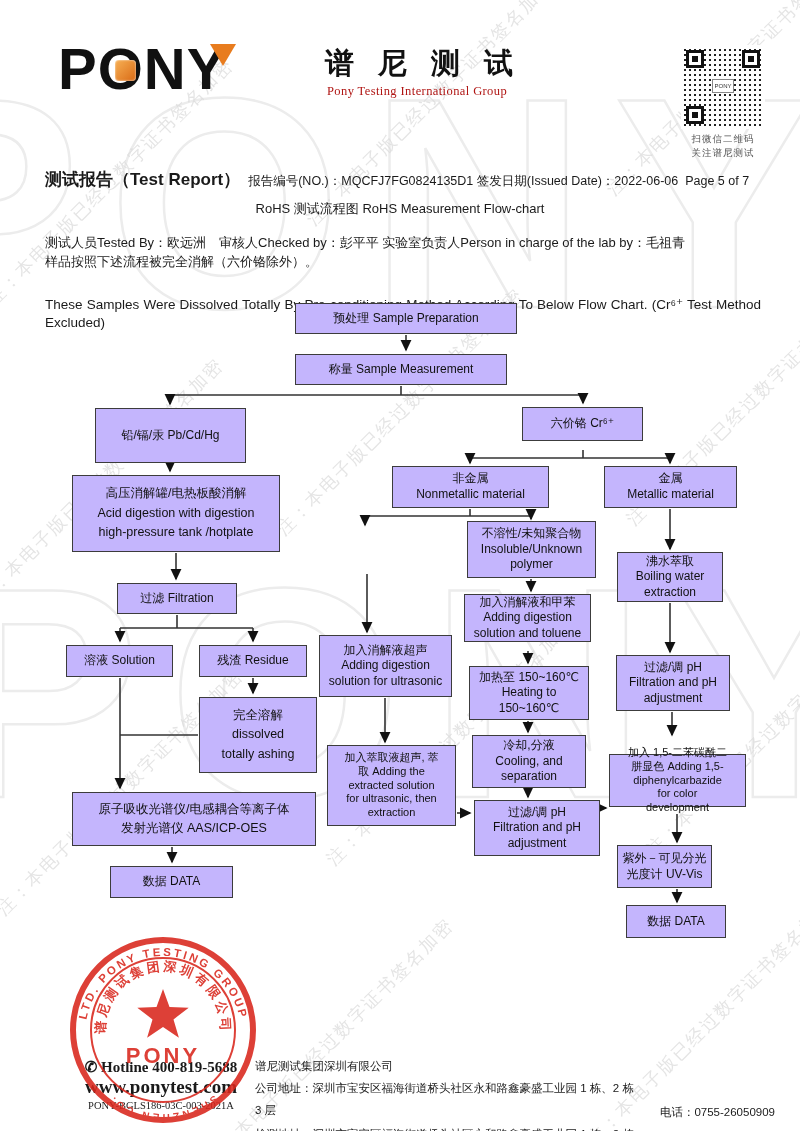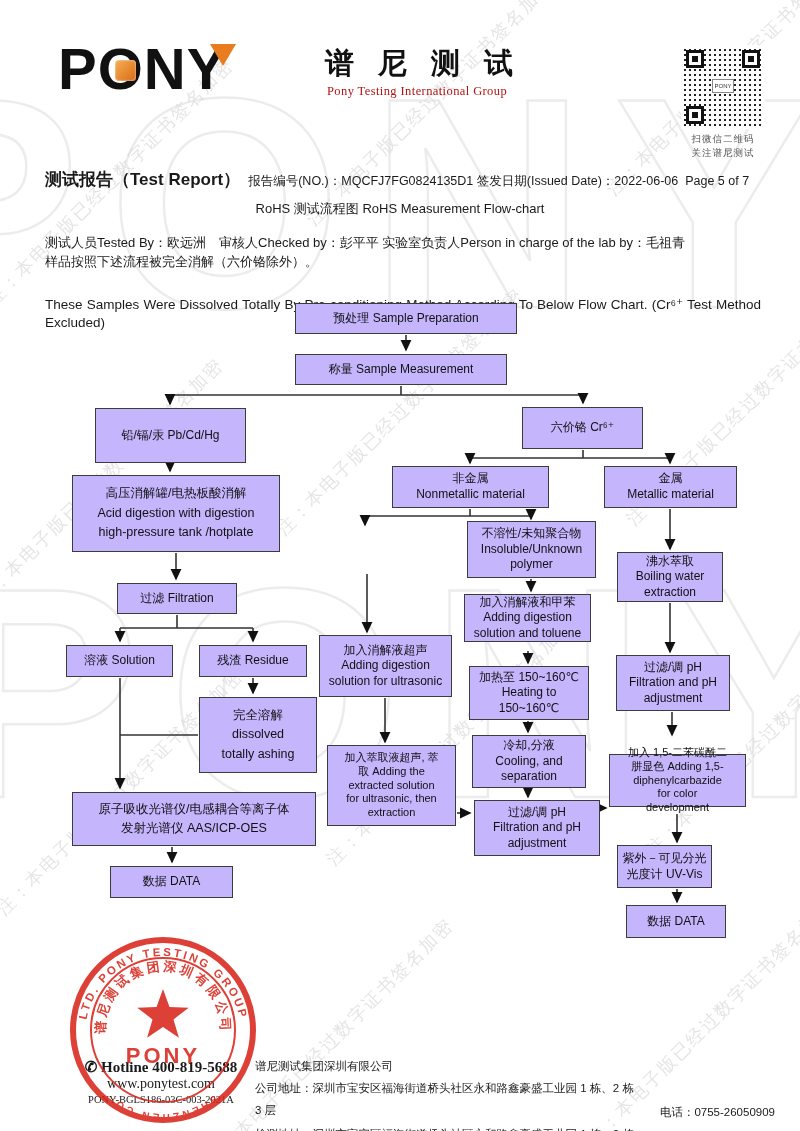--- a/index.html
+++ b/index.html
@@ -53,21 +53,21 @@
   .flow svg.lines { position:absolute; left:0; top:0; }
   .node { position:absolute; background:#c4b5fd; border:1.4px solid #3c3c3c; display:flex;
           align-items:center; justify-content:center; text-align:center; font-size:12px;
           line-height:1.3; white-space:pre-line; padding:1px 3px; color:#111; }
   .node.lg { font-size:12.5px; line-height:1.55; }
   .node.sm { font-size:11px; line-height:1.25; }
 
   
   .hotline { position:absolute; left:56px; top:1058px; width:210px; text-align:center; z-index:1; }
   .hotline .hl1 { font-size:15px; font-weight:bold; font-family:"Liberation Serif","DejaVu Serif",serif; }
-  .hotline .hl2 { font-size:14px; font-weight:normal; font-family:"Liberation Serif","DejaVu Serif",serif; }
+  .hotline .hl2 { font-size:19px; font-weight:bold; font-family:"Liberation Serif","DejaVu Serif",serif; }
   .hotline .hl3 { font-size:10.5px; margin-top:2px; font-family:"Liberation Serif","DejaVu Serif",serif; }
   .stamp { position:absolute; left:63px; top:930px; width:200px; height:200px; z-index:2; opacity:.88; }
   .footer { position:absolute; left:255px; top:1056px; width:520px; font-size:11.5px; line-height:1.9; z-index:1; }
   .footer .frow { display:flex; }
   .footer .faddr { width:400px; }
   .footer .fright { margin-left:18px; white-space:nowrap;margin-top:24px; }
 </style>
 </head>
 <body>
 
@@ -160,21 +160,21 @@
           <path d="M670,313 L670,362" marker-end="url(#ah)"></path>
           <path d="M672,422 L672,445" marker-end="url(#ah)"></path>
           <path d="M677,524 L677,552" marker-end="url(#ah)"></path>
           <path d="M677,599 L677,612" marker-end="url(#ah)"></path>
         </g>
       </svg>
 
       <div class="node" style="left:295px;top:13px;width:222px;height:31px">预处理 Sample Preparation</div>
       <div class="node" style="left:295px;top:64px;width:212px;height:31px">称量 Sample Measurement</div>
       <div class="node" style="left:95px;top:118px;width:151px;height:55px">铅/镉/汞 Pb/Cd/Hg</div>
-      <div class="node" style="left:522px;top:117px;width:121px;height:42px">六价铬 Cr⁶⁺</div>
+      <div class="node" style="left:522px;top:117px;width:121px;height:34px">六价铬 Cr⁶⁺</div>
       <div class="node lg" style="left:72px;top:185px;width:208px;height:77px">高压消解罐/电热板酸消解
 Acid digestion with digestion
 high-pressure tank /hotplate</div>
       <div class="node" style="left:604px;top:176px;width:133px;height:42px">金属
 Metallic material</div>
       <div class="node" style="left:392px;top:176px;width:157px;height:42px">非金属
 Nonmetallic material</div>
       <div class="node" style="left:467px;top:231px;width:129px;height:57px">不溶性/未知聚合物
 Insoluble/Unknown
 polymer</div>

